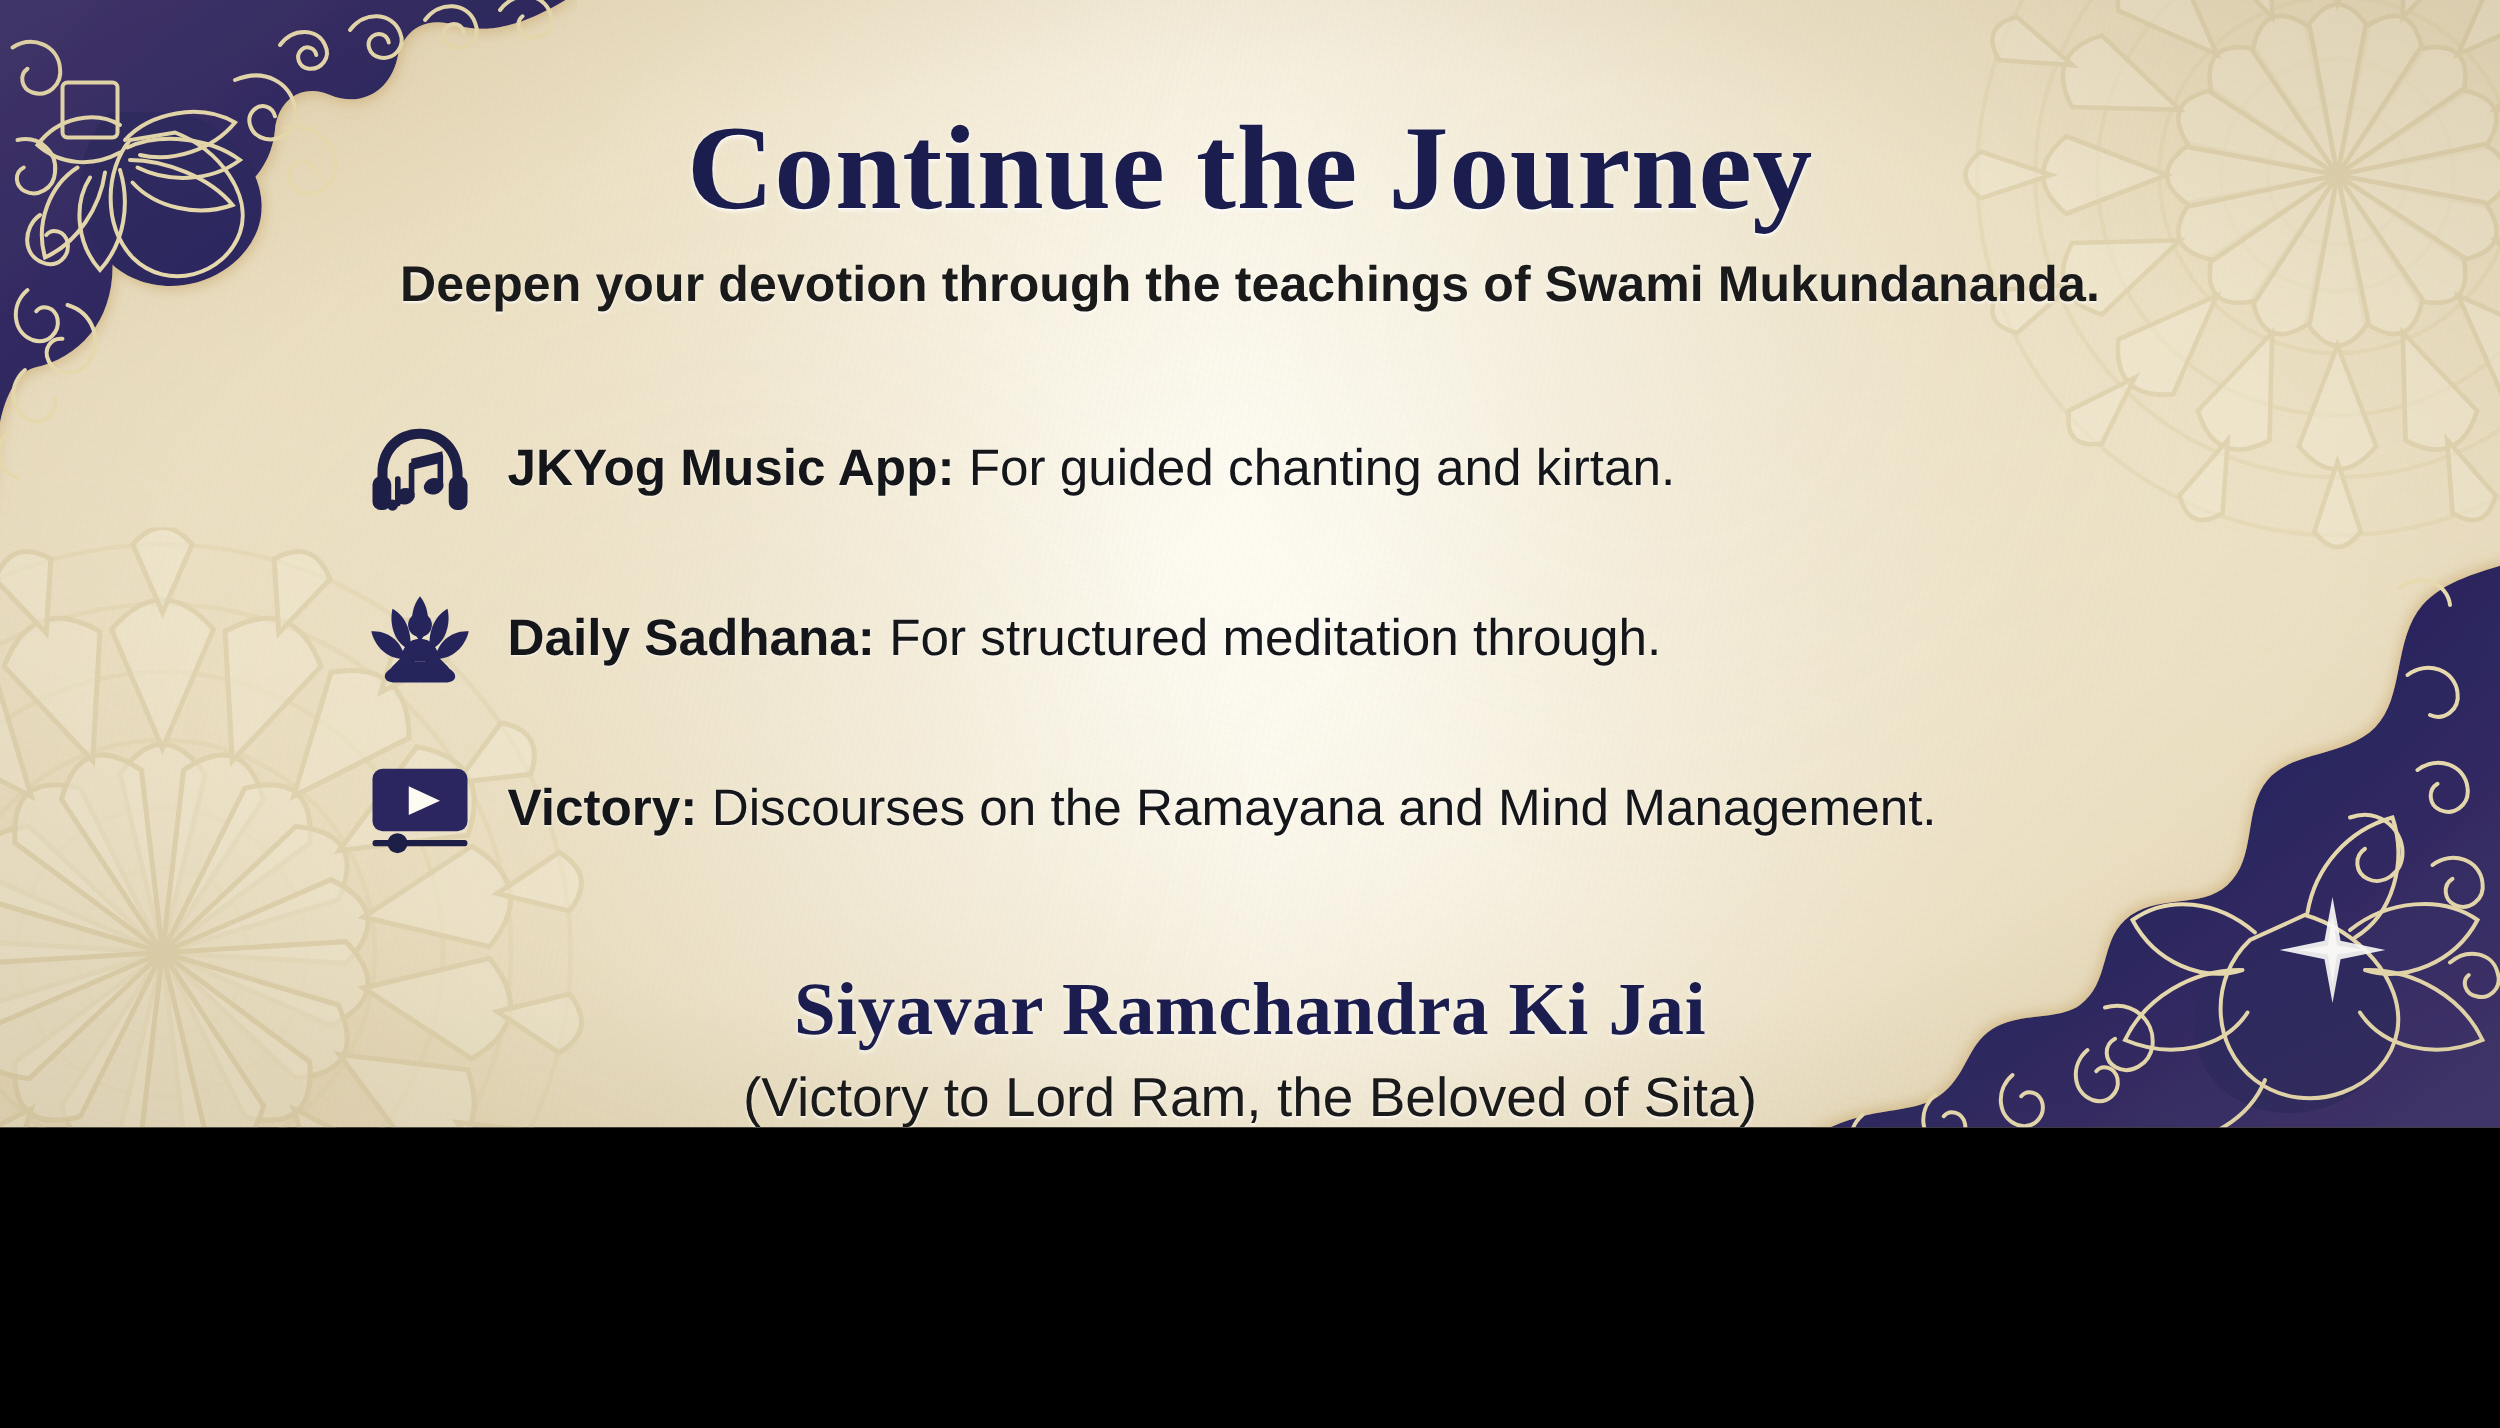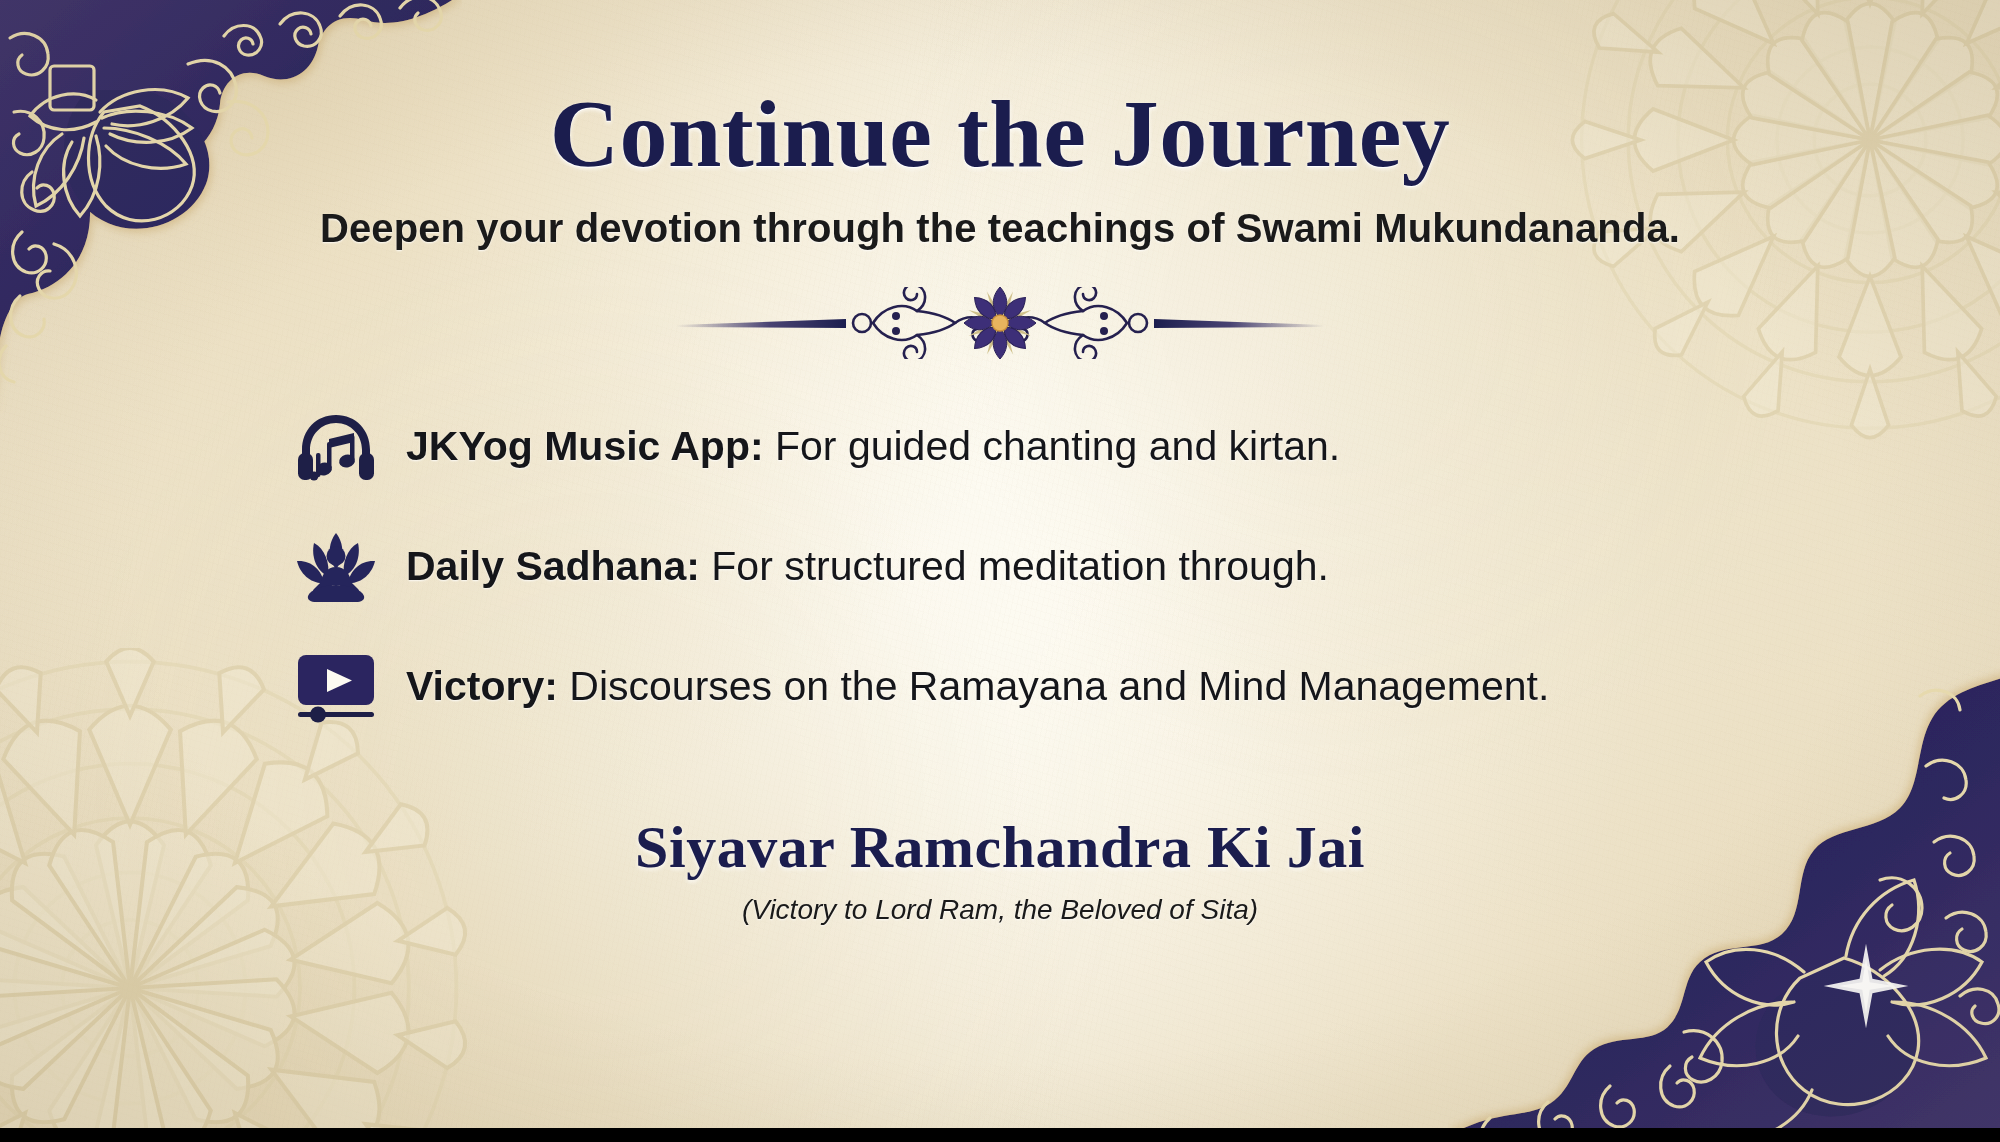--- a/index.html
+++ b/index.html
@@ -3,21 +3,21 @@
 <meta charset="utf-8">
 <style>
   html, body {
     margin: 0;
     padding: 0;
     background: #000;
   }
   #slide {
     position: relative;
     width: 2000px;
-    height: 1128px;
+    height: 902px;
     overflow: hidden;
     font-family: "Liberation Sans", sans-serif;
     background:
       radial-gradient(ellipse 70% 60% at 50% 45%, #fbf8ec 0%, #f7f2e2 45%, #f2ead6 72%, #ece2c9 100%);
   }
 
   
   .paper-wash {
     position: absolute; inset: 0; pointer-events: none;
     background:
@@ -76,21 +76,21 @@
     text-shadow: 0 1px 2px rgba(255,255,255,.8);
   }
 
   
   .divider { margin-top: 36px; }
 
   
   .items {
     margin-top: 48px;
     display: flex; flex-direction: column;
-    gap: 40px;
+    gap: 56px;
     align-self: flex-start;
     margin-left: 292px;
   }
   .item { display: flex; align-items: center; gap: 26px; }
   .item .icon { width: 88px; height: 80px; flex: 0 0 88px; display: flex; align-items: center; justify-content: center; }
   .item .text {
     font-size: 41px;
     color: #15161a;
     white-space: nowrap;
     text-shadow: 0 1px 2px rgba(255,255,255,.8);
@@ -102,24 +102,23 @@
     margin-top: 86px;
     font-family: "Liberation Serif", "DejaVu Serif", serif;
     font-size: 60px;
     font-weight: 700;
     color: #1b1d4e;
     letter-spacing: .5px;
     text-shadow: 0 2px 4px rgba(255,255,255,.85);
   }
   .jai-sub {
     margin-top: 12px;
-    font-size: 28px;
+    font-size: 44px;
     color: #1a1a1a;
     text-shadow: 0 1px 2px rgba(255,255,255,.8);
-    font-style: italic;
   }
 
   
   .sparkle { position: absolute; right: 88px; bottom: 96px; width: 92px; height: 92px; pointer-events: none; }
 </style>
 </head>
 <body>
 
 <div id="slide">
 

